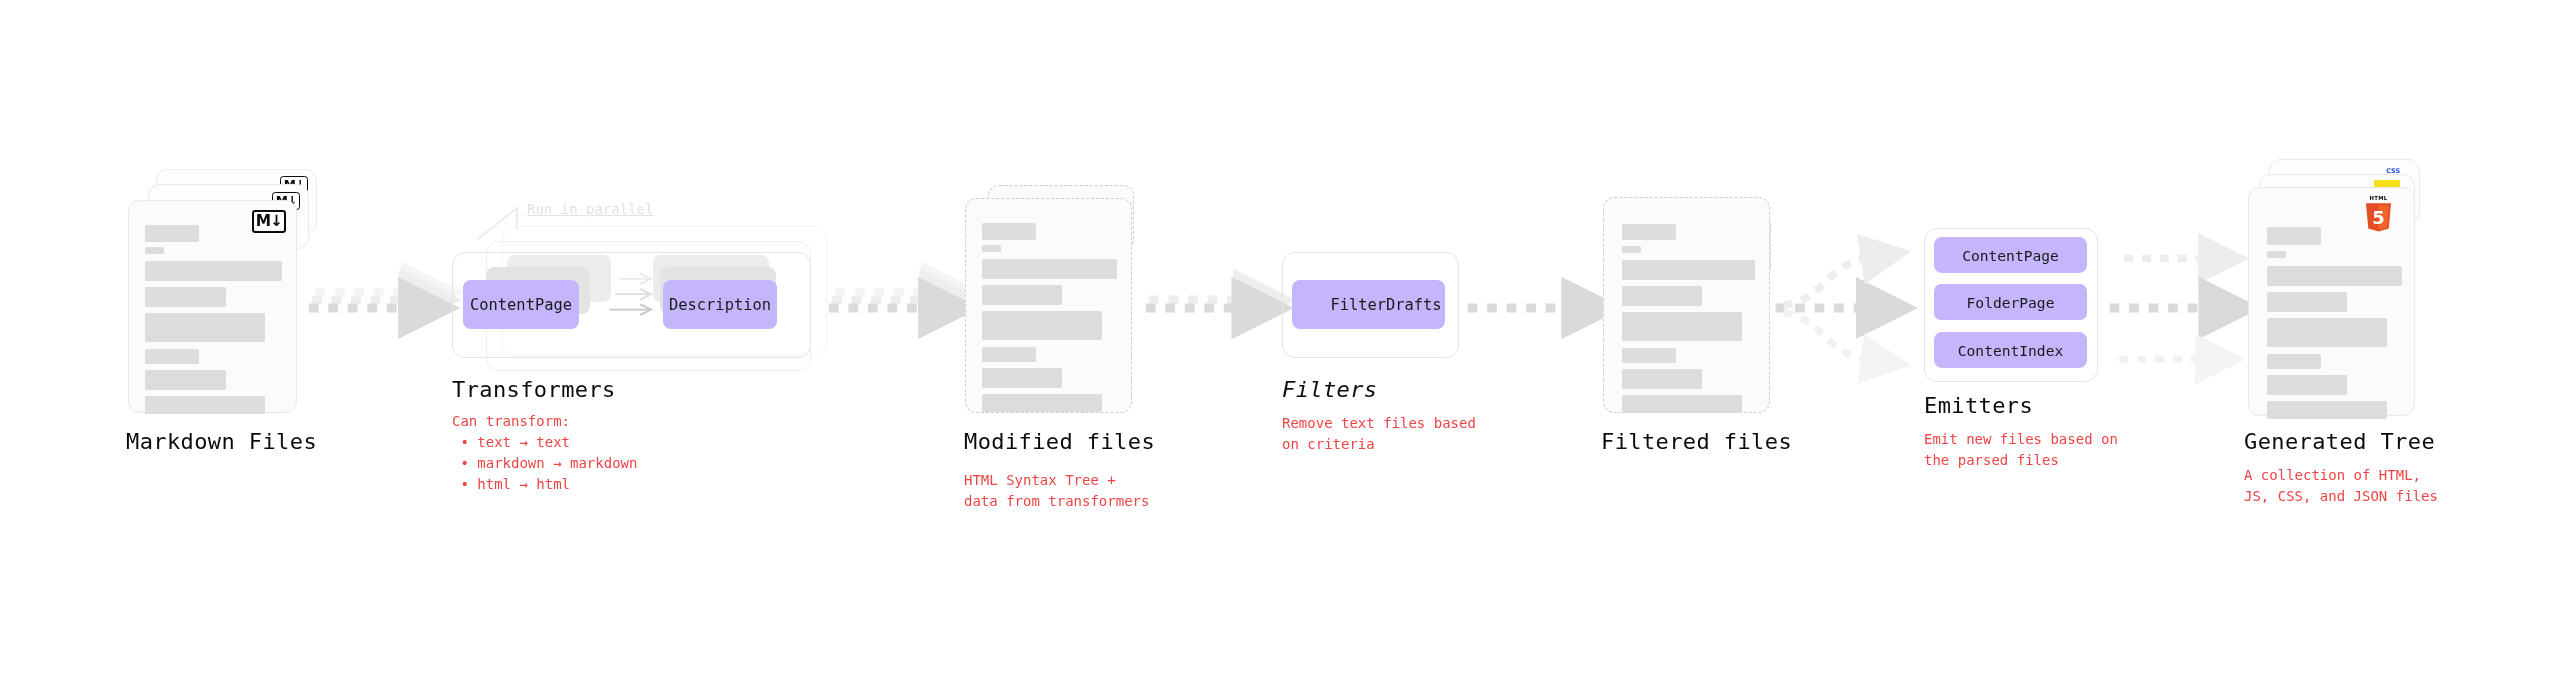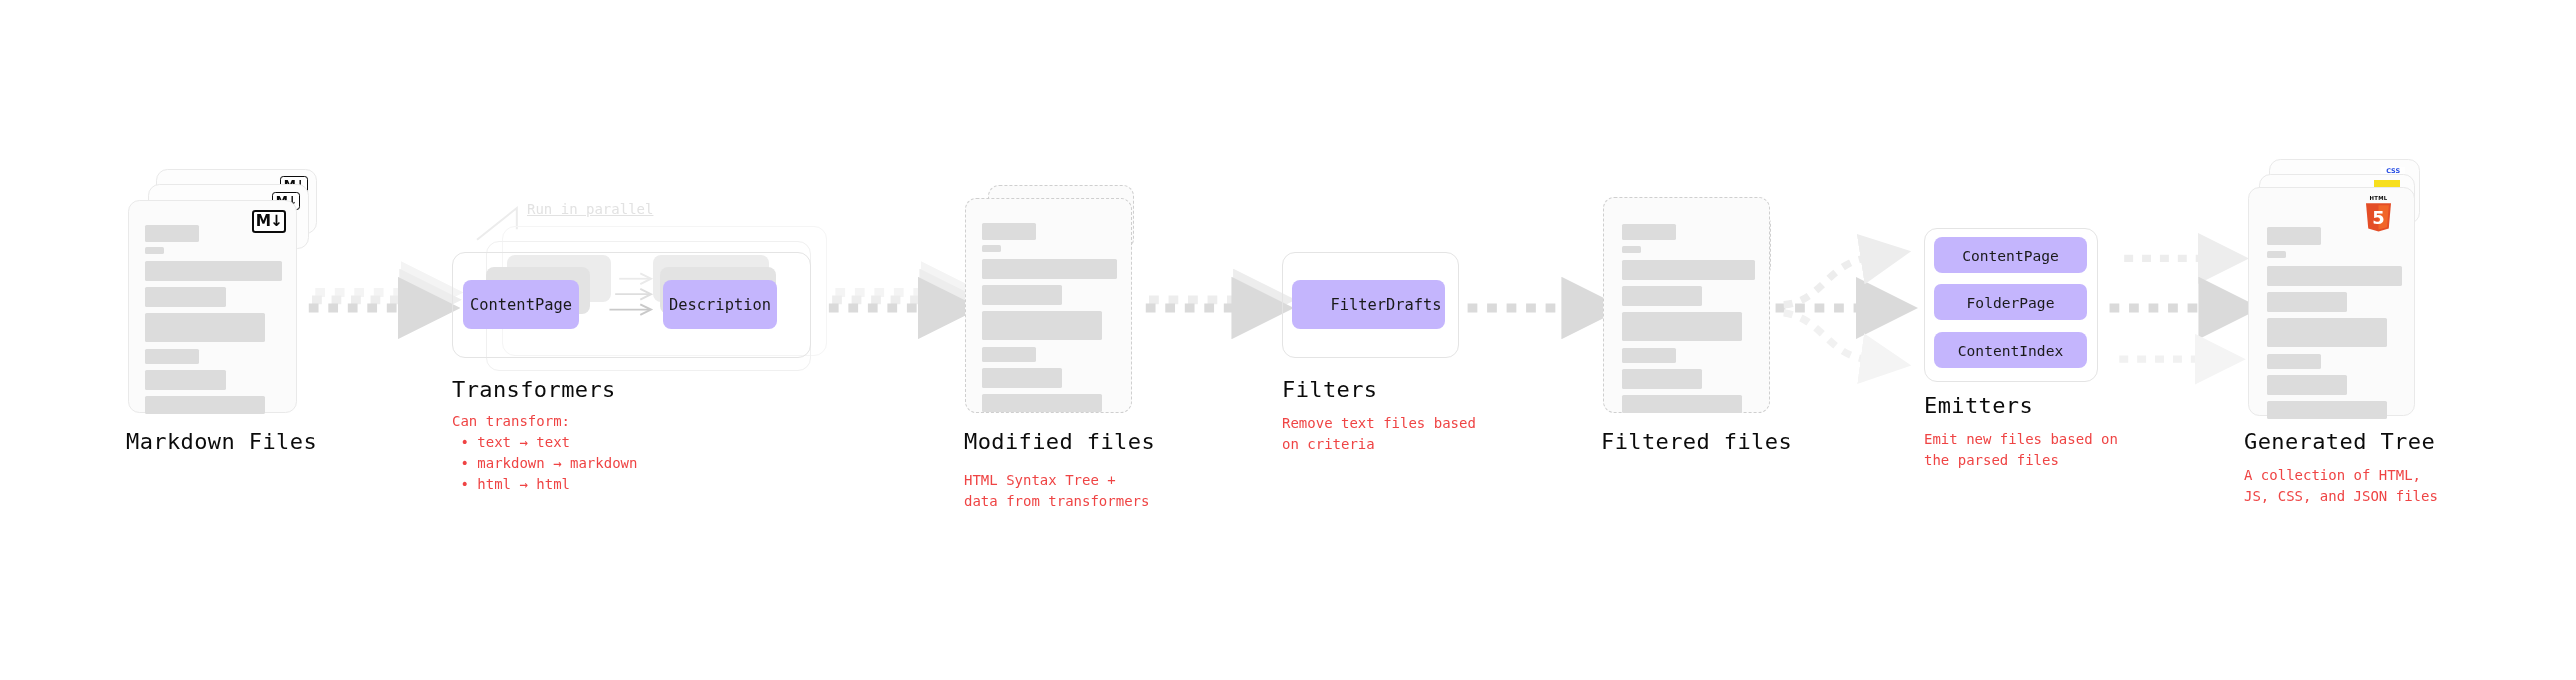--- a/index.html
+++ b/index.html
@@ -232,21 +232,21 @@
 
     <div class="title" style="left:964px; top:429px;">Modified files</div>
     <div class="caption" style="left:964px; top:470px;">HTML Syntax Tree +
 data from transformers</div>
   </div>
 
   <div>
     <div class="groupbox" style="left:1282px; top:252px; width:177px; height:106px;"></div>
     <div class="pill" style="left:1292px; top:280px; width:153px; height:49px;padding-left:35px;">FilterDrafts</div>
 
-    <div class="title" style="left:1282px; top:377px;">Filters</div>
+    <div class="title" style="left:1282px; top:377px;font-style:italic;">Filters</div>
     <div class="caption" style="left:1282px; top:413px;">Remove text files based
 on criteria</div>
   </div>
 
   <div>
     <div class="doc dashed" style="left:1625px; top:213px; width:146px; height:65px;"></div>
     <div class="doc dashed" style="left:1603px; top:197px; width:167px; height:216px;">
       <div class="skel" style="left:18px; top:26px; width:54px; height:16.3px;"></div>
       <div class="skel" style="left:18px; top:48px; width:18.7px; height:6.5px;"></div>
       <div class="skel" style="left:18px; top:62px; width:133px; height:19.5px;"></div>

